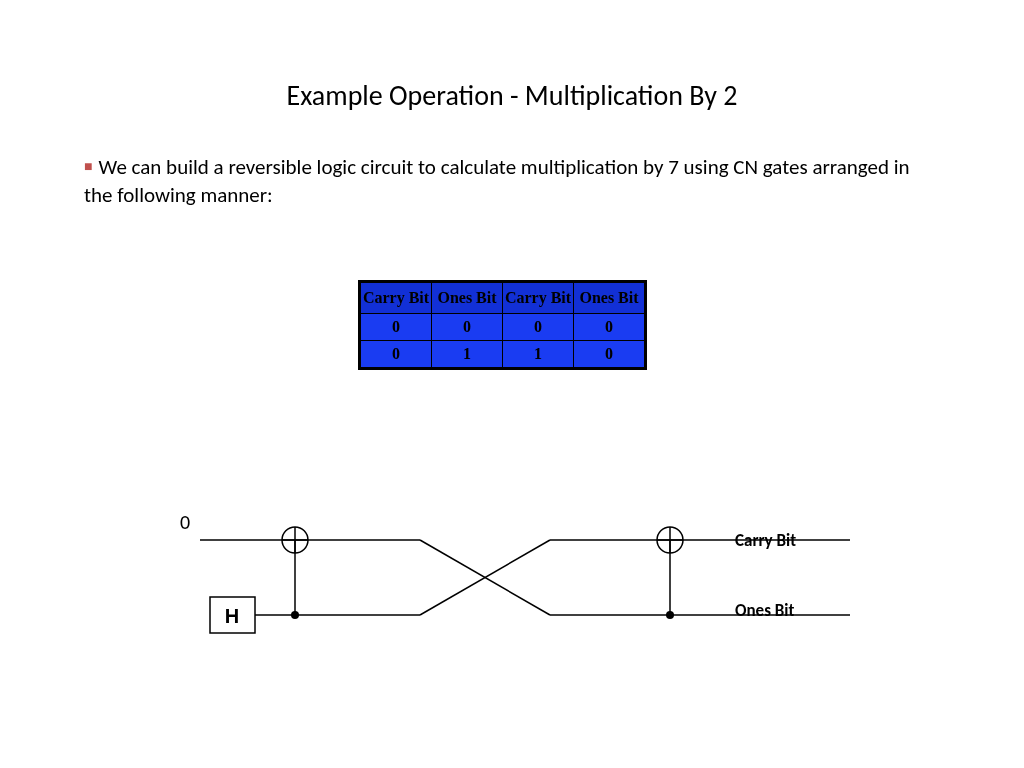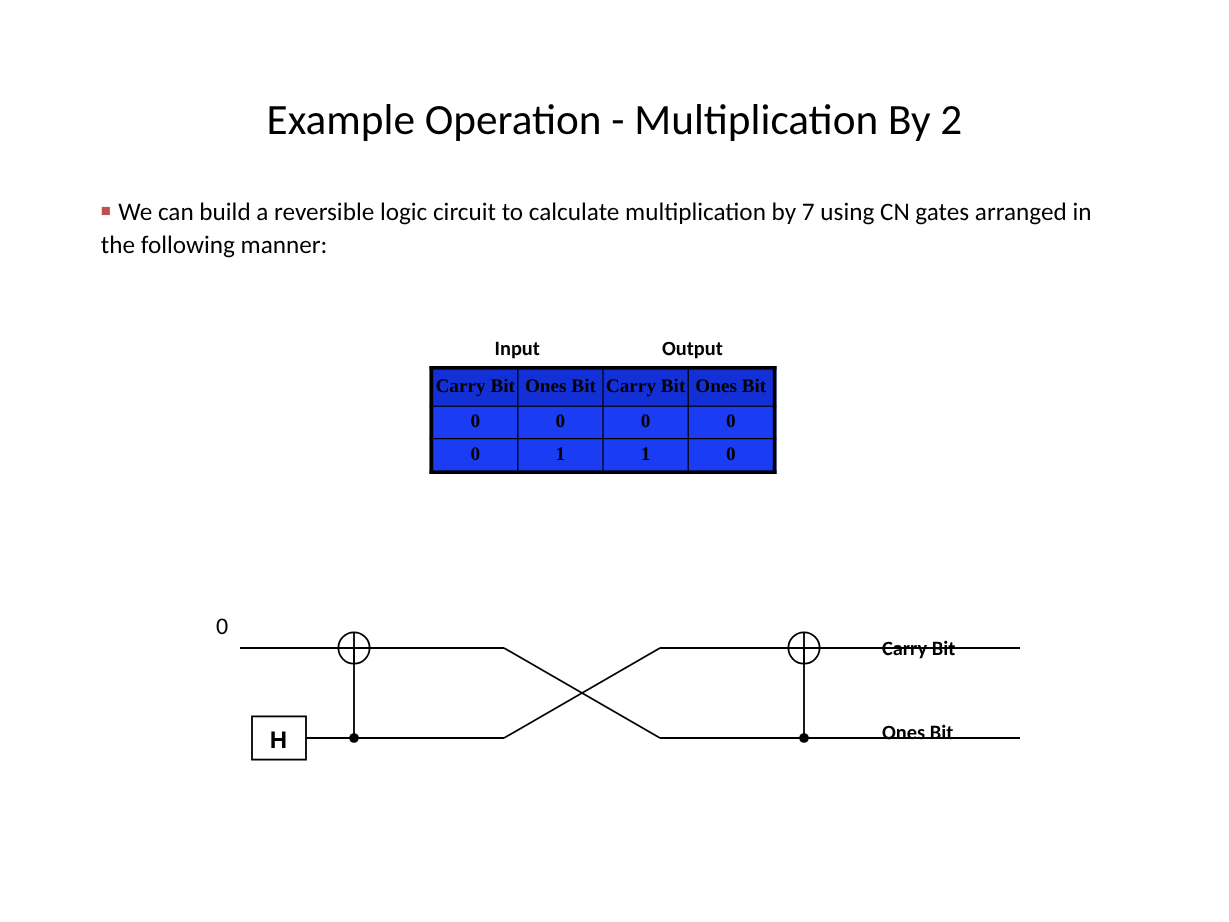--- a/index.html
+++ b/index.html
@@ -7,21 +7,21 @@
     padding: 0;
     width: 1024px;
     height: 768px;
     background: #fff;
     font-family: Calibri, "Segoe UI", Arial, sans-serif;
     color: #000;
     position: relative;
   }
   .title {
     text-align: center;
-    font-size: 36px;
+    font-size: 28px;
     margin-top: 78px;
   }
   .body-text {
     margin: 40px 84px 0 84px;
     font-size: 21px;
     line-height: 1.35;
   }
   .bullet {
     color: #c0504d;
     font-size: 14px;
@@ -73,24 +73,20 @@
 </head>
 <body>
 
 <div class="title">Example Operation - Multiplication By 2</div>
 
 <div class="body-text">
   <span class="bullet">■</span><span>We can build a reversible logic circuit to calculate multiplication by 7 using CN gates arranged in the following manner:</span>
 </div>
 
 <div class="table-area">
-  <div class="io-labels">
-    <div class="lbl-in">Input</div>
-    <div class="lbl-out">Output</div>
-  </div>
   <table class="truth">
     <tbody>
         <tr>
       <th>Carry Bit</th>
       <th>Ones Bit</th>
       <th>Carry Bit</th>
       <th>Ones Bit</th>
     </tr>
     <tr>
       <td>0</td>

